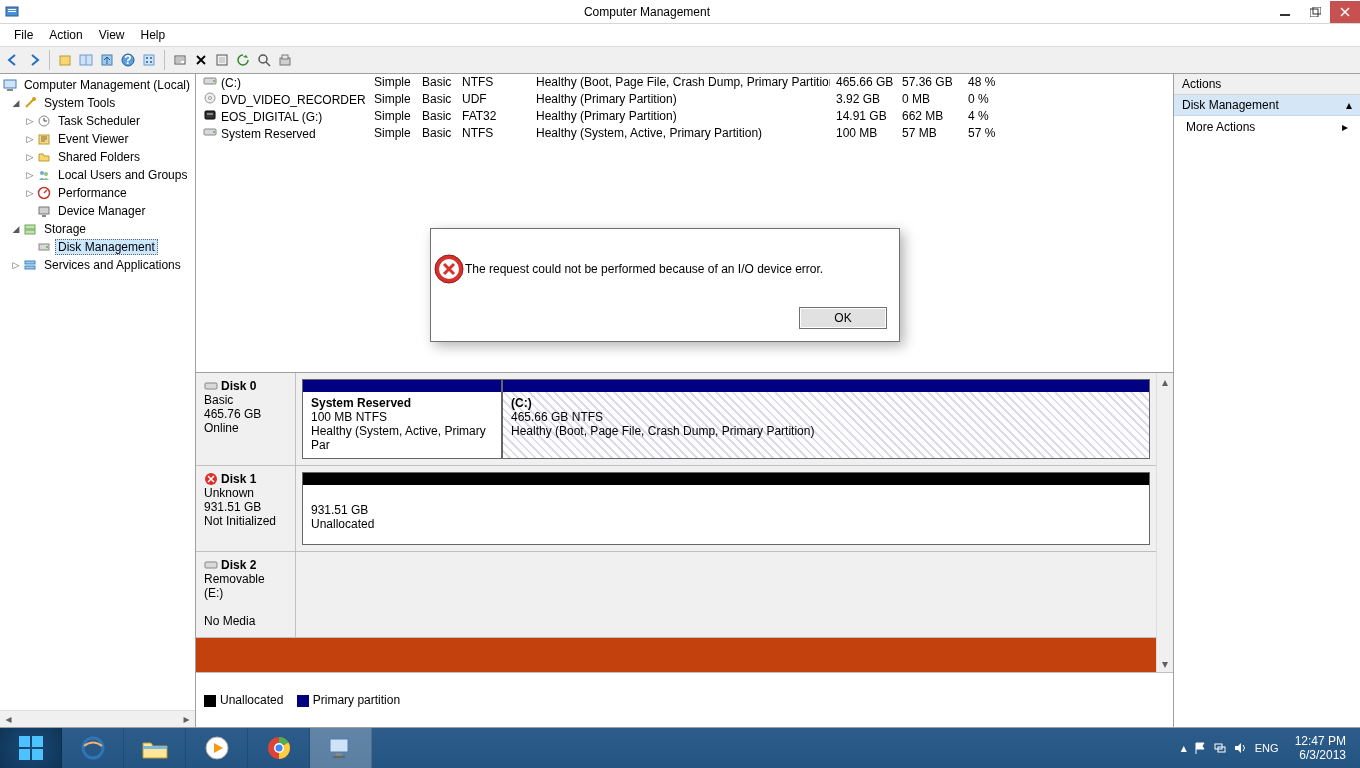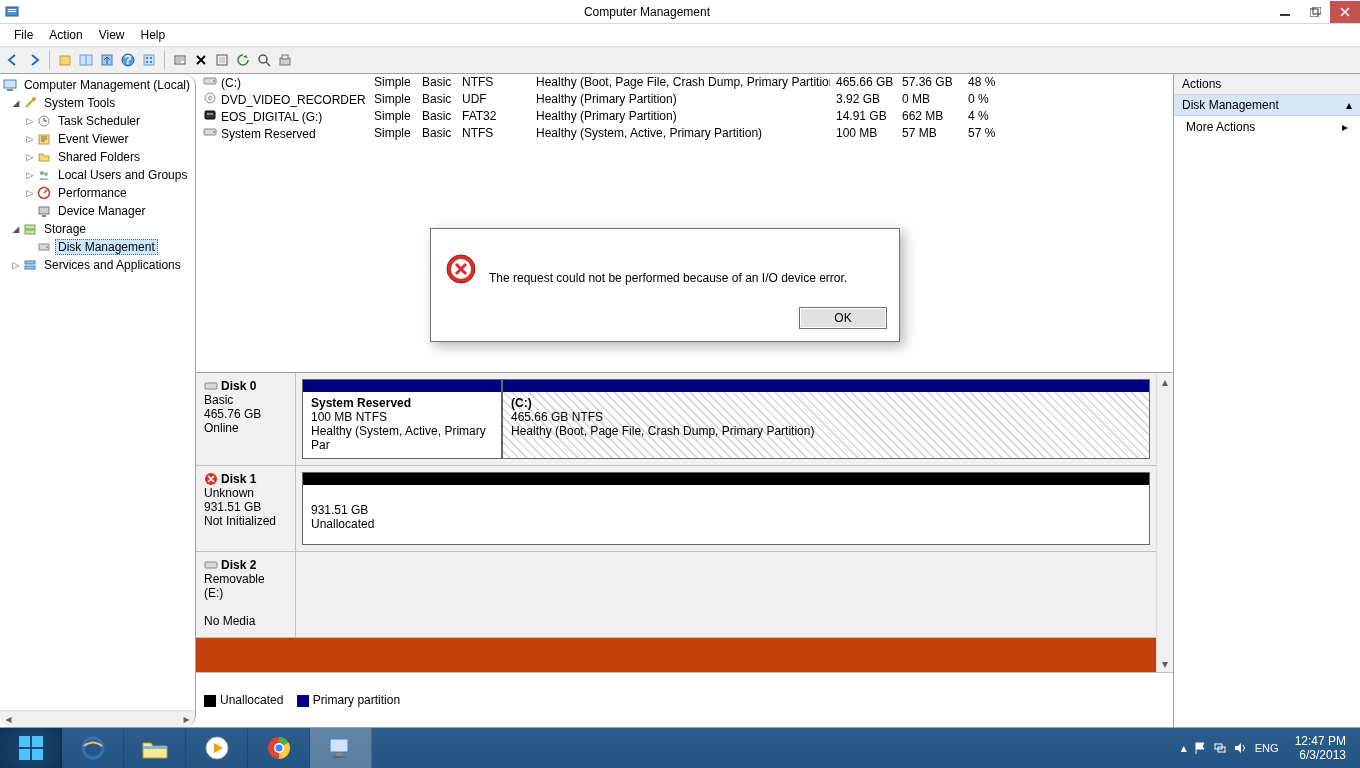--- a/index.html
+++ b/index.html
@@ -17,21 +17,21 @@
 .menubar { height: 22px; display: flex; align-items: center; padding-left: 6px; background: #fff; }
 .menubar-item { padding: 2px 8px; cursor: default; }
 
 
 .toolbar { height: 28px; background: #f0f0f0; border-top: 1px solid #dcdcdc; border-bottom: 1px solid #a0a0a0; display: flex; align-items: center; padding-left: 4px; gap: 3px; }
 .toolbar-sep { width: 1px; height: 20px; background: #c0c0c0; margin: 0 3px; }
 .tb-btn { width: 18px; height: 18px; display: flex; align-items: center; justify-content: center; }
 
 
 .main { display: flex; height: calc(768px - 24px - 22px - 28px - 40px); border-bottom: 1px solid #a0a0a0;}
-.tree-pane { width: 196px; border-right: 1px solid #a0a0a0; overflow: hidden; position: relative; background:#fff;border-radius:12px;}
+.tree-pane { width: 196px; border-right: 1px solid #a0a0a0; overflow: hidden; position: relative; background:#fff;}
 .center-pane { flex: 1; display: flex; flex-direction: column; border-right: 1px solid #a0a0a0; background:#fff;}
 .actions-pane { width: 186px; background: #fff; }
 
 
 .tree { padding: 2px 2px; }
 .tree-row { display: flex; align-items: center; padding: 1px 0; white-space: nowrap; }
 .tree-ind { display:inline-block; }
 .tree-toggle { width: 12px; color: #595959; font-size: 9px; display:inline-block; text-align:center;}
 .tree-icon { width: 16px; height: 16px; margin-right: 3px; display:inline-flex; align-items:center; justify-content:center;}
 .tree-row.selected .tree-label { background: #cce8ff; border: 1px dotted #666; padding:0 2px;}
@@ -70,21 +70,21 @@
 
 .actions-header { background: #f0f0f0; padding: 3px 8px; border-bottom: 1px solid #d4d4d4; font-weight:normal;}
 .actions-section { background: #d5e6f7; padding: 3px 8px; border-bottom: 1px solid #c4d6ea; display:flex; justify-content:space-between; align-items:center;}
 .actions-item { padding: 4px 12px; display:flex; justify-content:space-between; align-items:center;}
 
 
 .dialog { position: absolute; left: 430px; top: 228px; width: 470px; background: #fff; border: 1px solid #707070; box-shadow: 4px 4px 12px rgba(0,0,0,0.3); z-index: 100; }
 .dialog-title { height: 30px; display: flex; align-items: center; background: #fff; border-bottom: 1px solid #dcdcdc; }
 .dialog-title-text { flex: 1; text-align: center; font-size: 12px; }
 .dialog-close { width: 42px; height: 22px; background: #c75050; color: #fff; display: flex; align-items: center; justify-content: center; margin-right:1px; margin-top:-7px;}
-.dialog-body { padding: 24px 18px 14px 14px; display: flex; align-items: flex-end; gap: 12px; }
+.dialog-body { padding: 24px 18px 14px 2px; display: flex; align-items: center; }
 .dialog-icon { width: 32px; height: 32px; }
 .dialog-footer { padding: 8px 12px 12px; display: flex; justify-content: flex-end; }
 .dialog-btn { min-width: 88px; padding: 3px 10px; border: 1px solid #707070; background: #e1e1e1; text-align:center; box-shadow: inset 0 0 0 1px #fff;}
 
 
 .taskbar { position: absolute; bottom: 0; left: 0; right: 0; height: 40px; background: linear-gradient(#2d5c8a,#245582); display: flex; align-items: center; }
 .taskbar-left { display: flex; height: 100%; }
 .tb-item { width: 62px; height: 100%; display: flex; align-items: center; justify-content: center; border-right:1px solid rgba(0,0,0,0.15);}
 .tb-item.start{background:radial-gradient(circle at center,#1a4a78 0%,#0f3558 100%);}
 .tb-item.active{background:rgba(255,255,255,0.25);}

